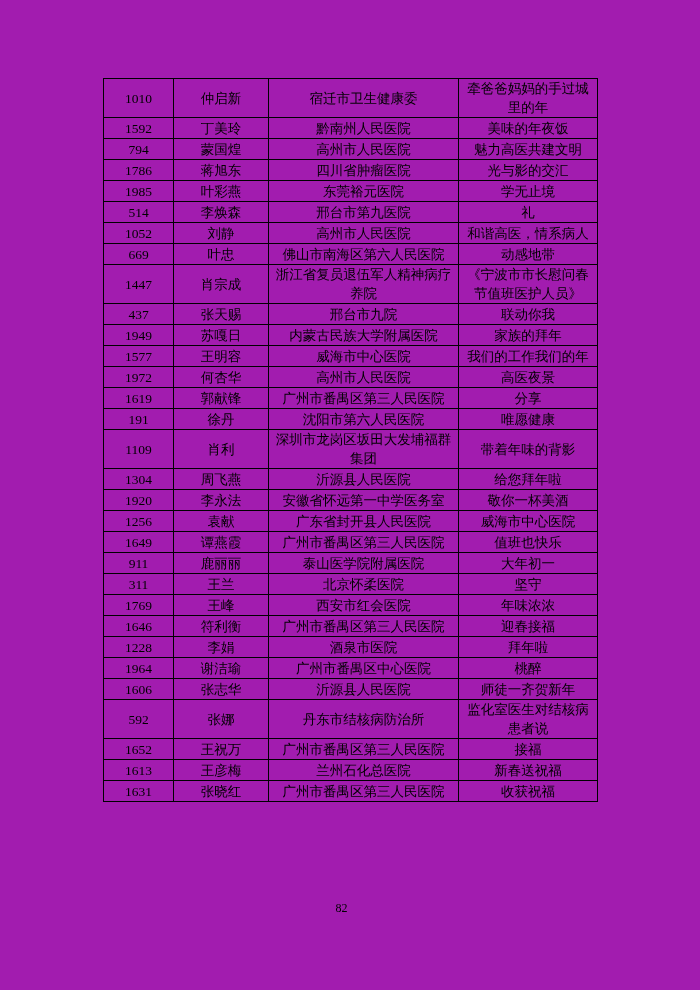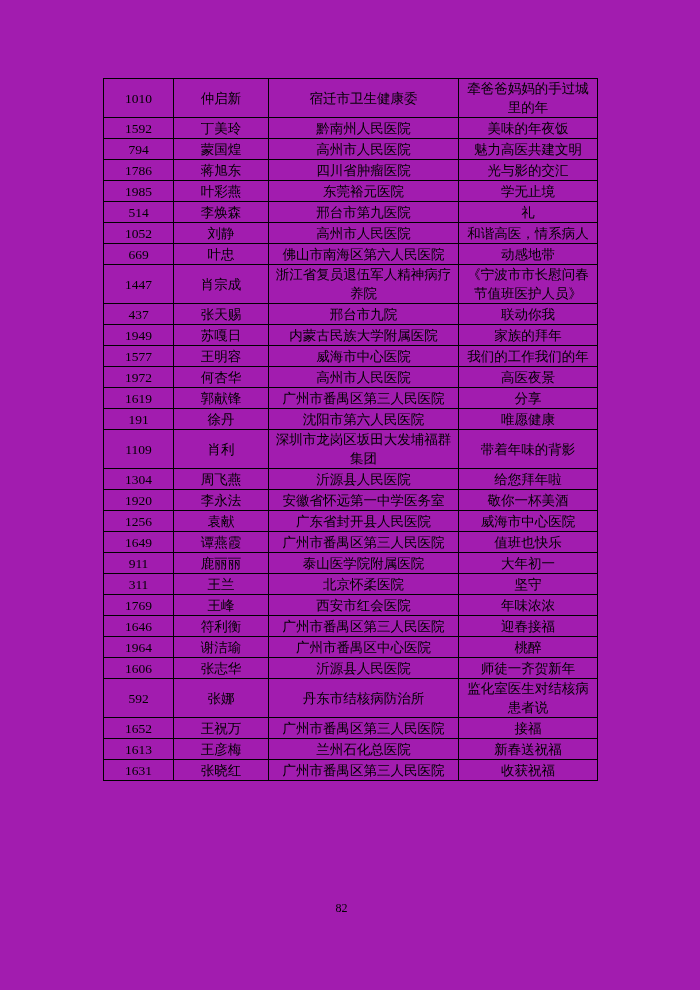--- a/index.html
+++ b/index.html
@@ -205,20 +205,26 @@
           <td>西安市红会医院</td>
           <td>年味浓浓</td>
         </tr>
         <tr>
           <td>1646</td>
           <td>符利衡</td>
           <td>广州市番禺区第三人民医院</td>
           <td>迎春接福</td>
         </tr>
         <tr>
+          <td>1228</td>
+          <td>李娟</td>
+          <td>酒泉市医院</td>
+          <td>拜年啦</td>
+        </tr>
+        <tr>
           <td>1964</td>
           <td>谢洁瑜</td>
           <td>广州市番禺区中心医院</td>
           <td>桃醉</td>
         </tr>
         <tr>
           <td>1606</td>
           <td>张志华</td>
           <td>沂源县人民医院</td>
           <td>师徒一齐贺新年</td>

